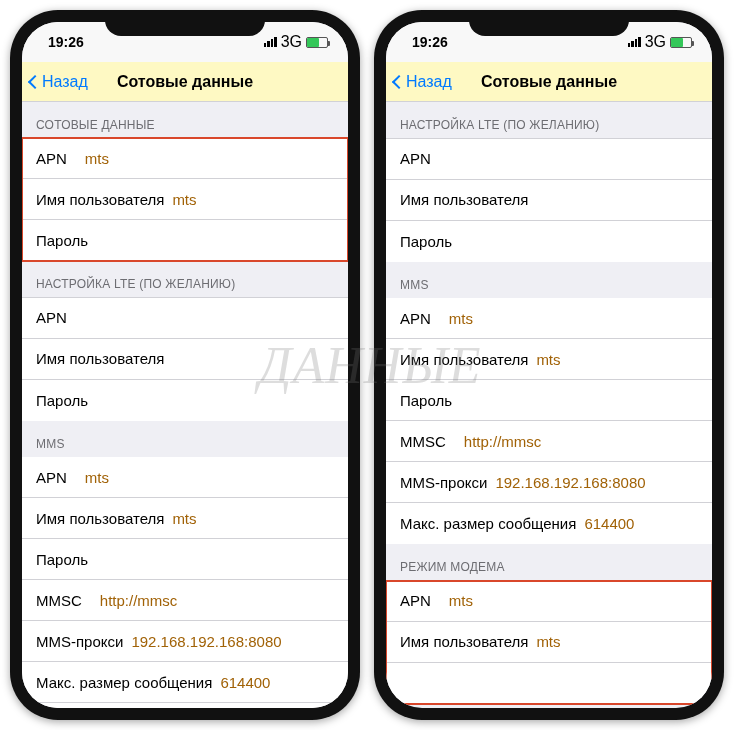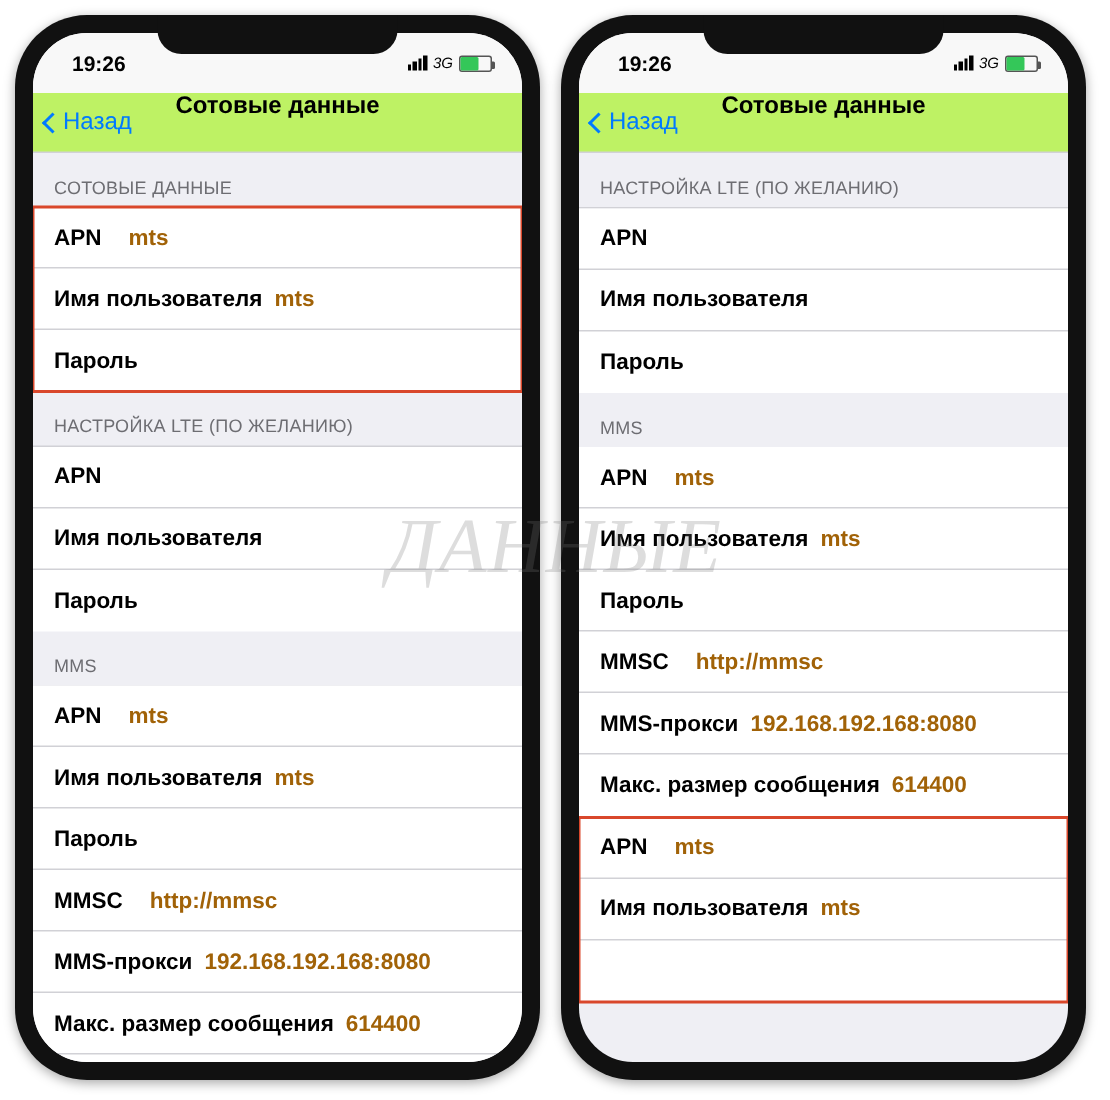--- a/index.html
+++ b/index.html
@@ -45,37 +45,38 @@
     height: 40px;
     display: flex;
     align-items: center;
     justify-content: space-between;
     padding: 0 20px 0 26px;
     font-size: 14px;
     font-weight: 600;
     background: #f8f8f8;
     text-align: right;
   }
-  .status-right { display:flex; align-items:center; gap:4px; font-size:10px; font-weight:500;font-style:italic;}
+  .status-right { display:flex; align-items:center; gap:4px; font-size:16px; font-weight:500;}
   .signal { display:flex; gap:1px; align-items:flex-end;}
   .signal i { width:2.5px; background:#000; display:block;}
   .signal i:nth-child(1){height:4px}
   .signal i:nth-child(2){height:6px}
   .signal i:nth-child(3){height:8px}
   .signal i:nth-child(4){height:10px}
   .battery {
     width:22px; height:11px; border:1px solid #555; border-radius:2px; position:relative;
   }
   .battery::after{content:"";position:absolute;right:-3px;top:3px;width:2px;height:5px;background:#555;border-radius:0 1px 1px 0;}
   .battery i{display:block;height:100%;width:60%;background:#34c759;border-radius:1px;}
   .nav-bar {
     height: 40px;
-    background:#bef264;
+    background:#fef9c3;
     border-bottom:1px solid #d1d1d6;
     display:flex;
+    align-items:center;
     position:relative;
     padding:0 8px;
   }
   .back {
     color:#007aff;
     font-size:16px;
     display:flex;
     align-items:center;
     gap:2px;
     cursor:pointer;
@@ -85,21 +86,21 @@
   }
   .nav-title{
     position:absolute;left:0;right:0;text-align:center;
     font-size:16px;font-weight:600;pointer-events:none;
   }
   .content{flex:1;overflow-y:auto;font-size:15px;}
   .section-header{
     font-size:12px;color:#6d6d72;text-transform:uppercase;
     padding:16px 14px 6px;letter-spacing:.2px;
   }
-  .group{background:#fff;font-weight:bold;}
+  .group{background:#fff;}
   .row{
     min-height:41px;
     display:flex;align-items:center;
     padding:0 14px;
     border-bottom:0.5px solid #d1d1d6;
   }
   .group .row:last-child{border-bottom:none;}
   .row .label{white-space:nowrap;}
   .row .value{margin-left:18px;color:#a16207;}
   .row.inline .value{margin-left:8px;}
@@ -277,20 +278,21 @@
         <div class="row inline">
           <span class="label">MMS-прокси</span>
           <span class="value">192.168.192.168:8080</span>
         </div>
         <div class="row inline">
           <span class="label">Макс. размер сообщения</span>
           <span class="value">614400</span>
         </div>
       </div>
 
+      <div class="section-header">РЕЖИМ МОДЕМА</div>
       <div class="group-sep"></div>
       <div class="group highlight">
         <div class="row">
           <span class="label">APN</span>
           <span class="value">mts</span>
         </div>
         <div class="row inline">
           <span class="label">Имя пользователя</span>
           <span class="value">mts</span>
         </div>

